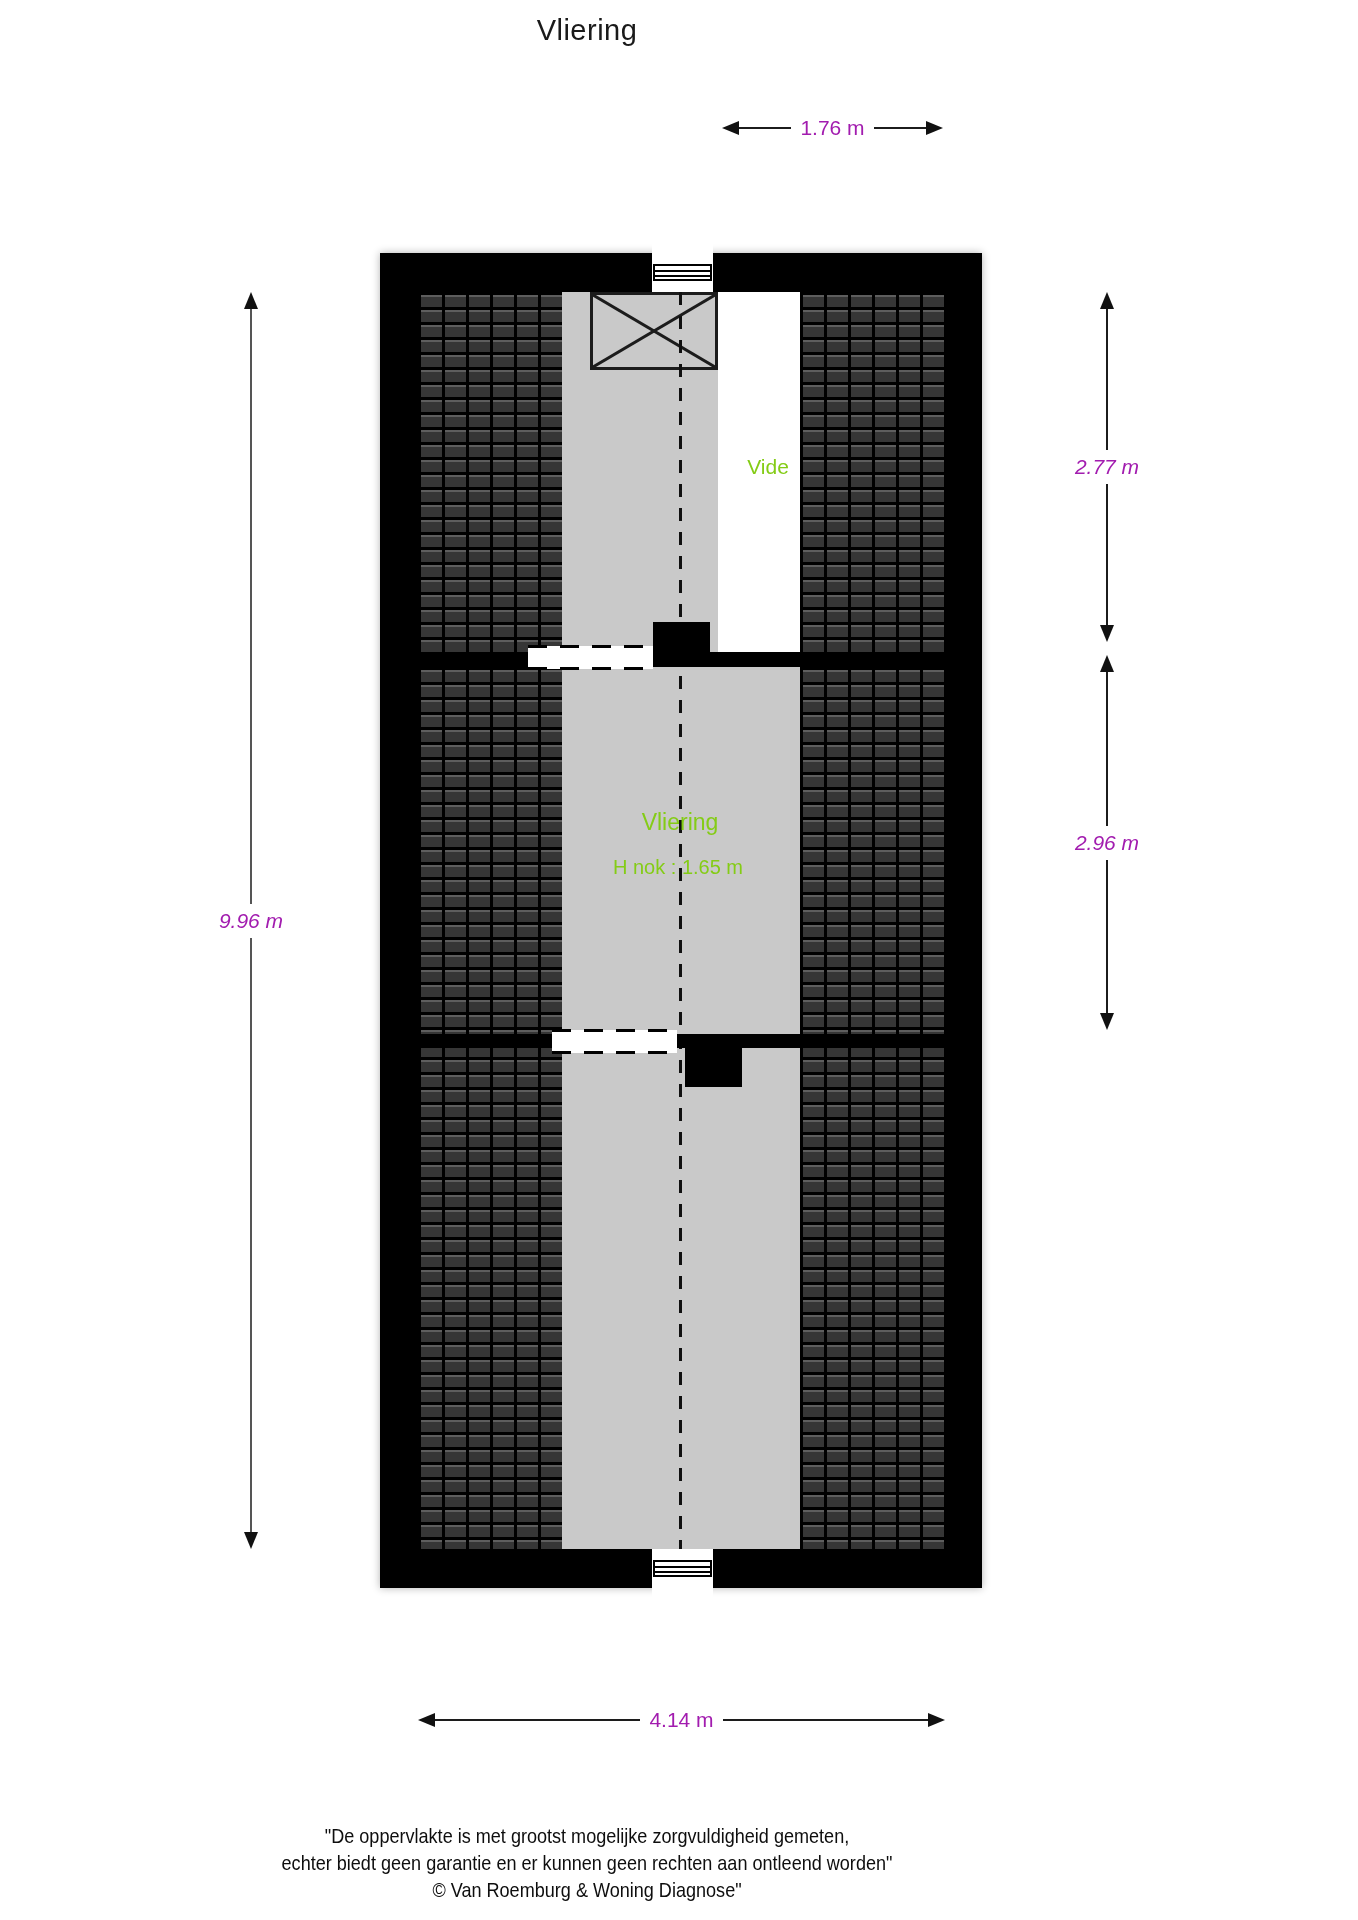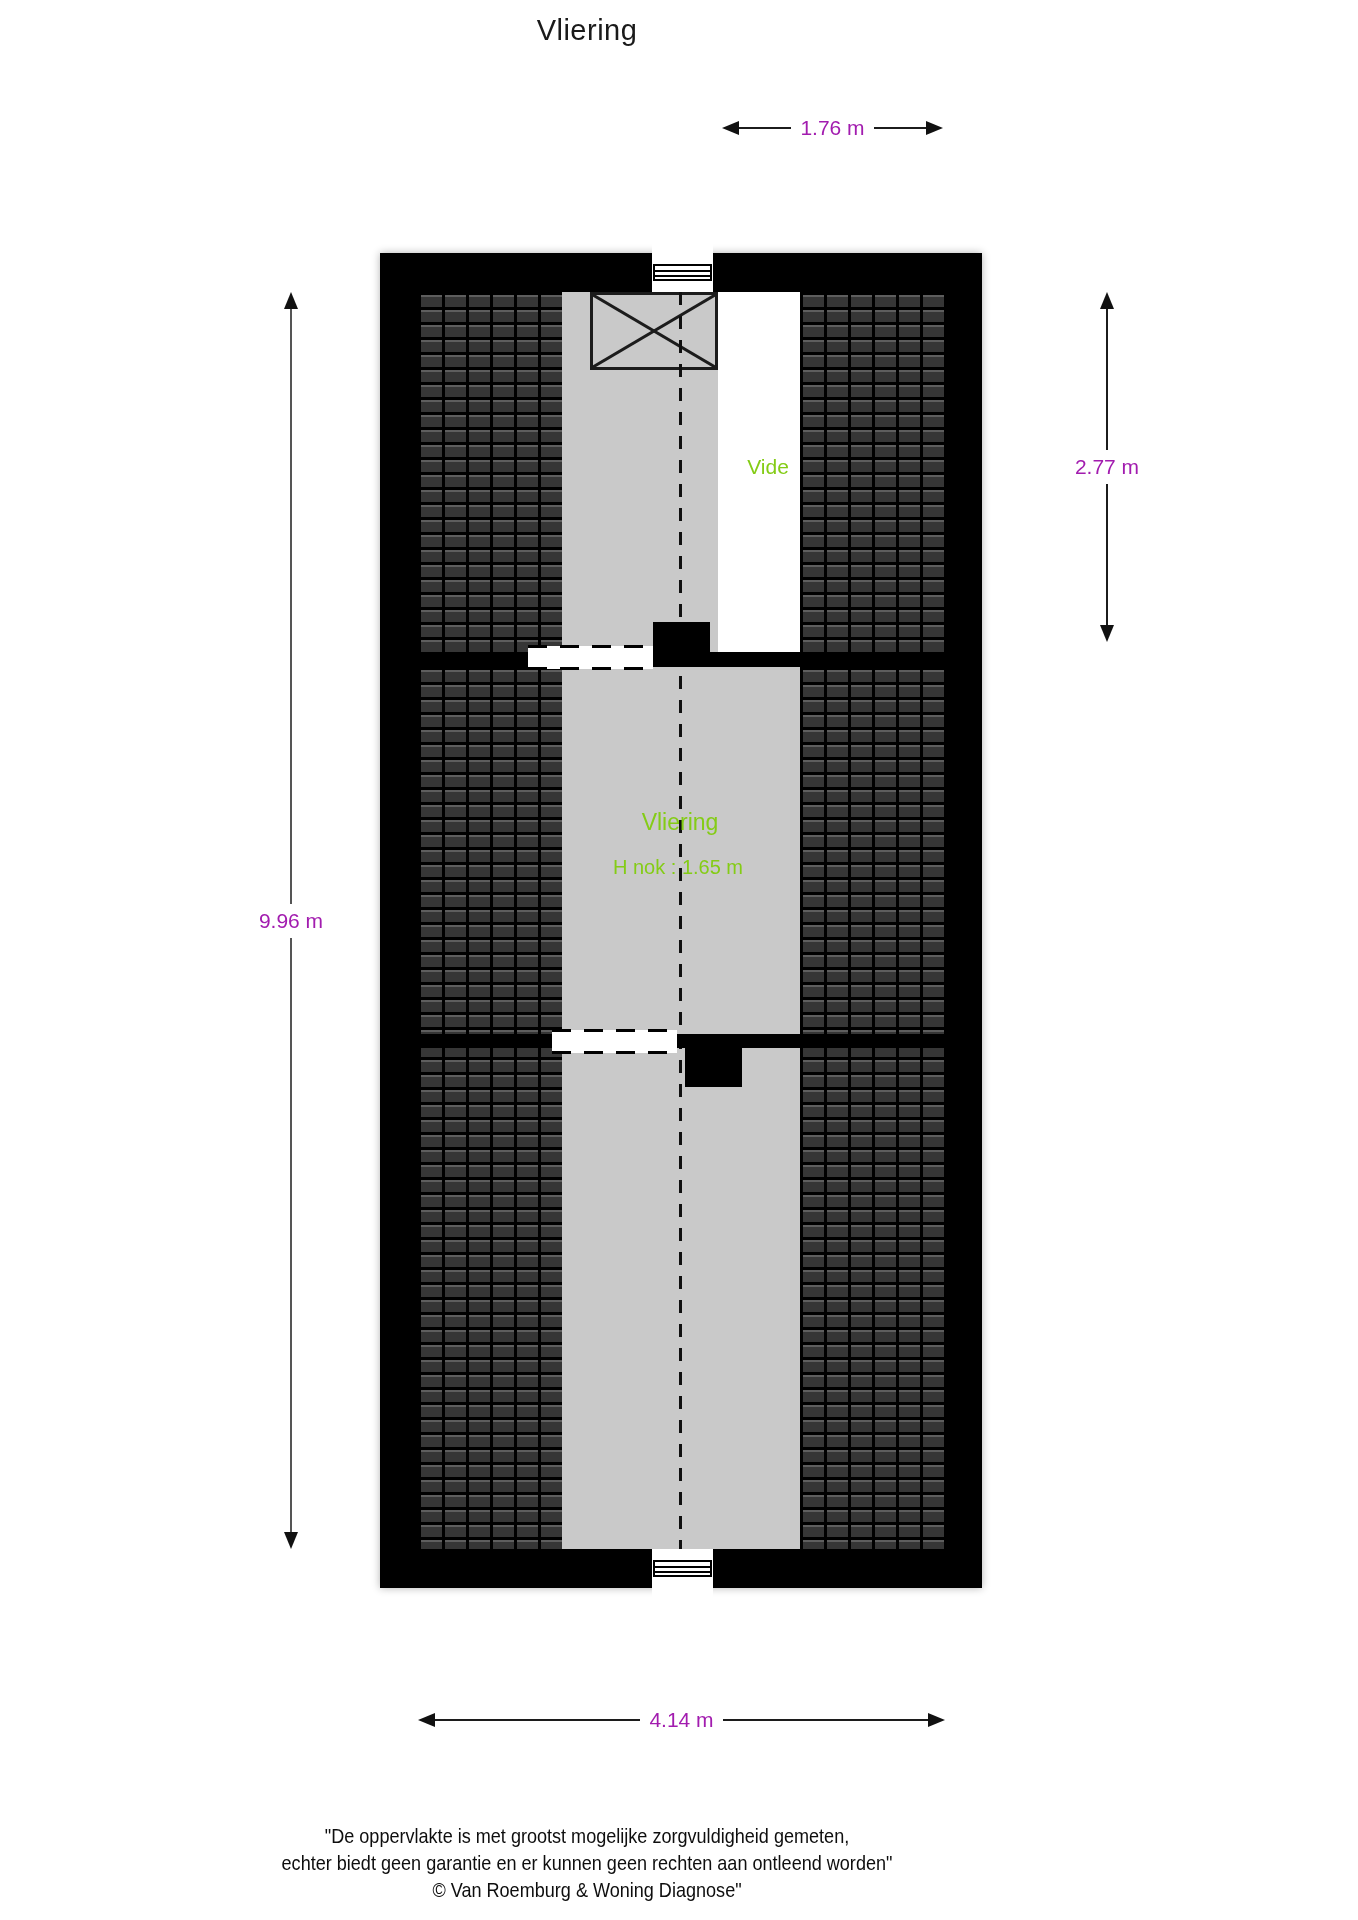--- a/index.html
+++ b/index.html
@@ -11,21 +11,21 @@
 
   
   .dim{position:absolute;display:flex;}
   .dim-h{flex-direction:row;align-items:center;height:32px;}
   .dim-v{flex-direction:column;align-items:center;width:80px;}
   .hline{flex:1;height:2px;background:#1c1c1c;}
   .vline{flex:1;width:2px;background:#1c1c1c;}
   .dim-left .vline{background:#555;}
   .dlabel{font-size:21px;color:#a21caf;white-space:nowrap;}
   .dim-h .dlabel{padding:0 9px;}
-  .dim-v .dlabel{padding:5px 0;}
+  .dim-v .dlabel{padding:5px 0;font-style:italic;}
   .ah{width:0;height:0;flex:0 0 auto;}
   .ah-left{border-top:7px solid transparent;border-bottom:7px solid transparent;border-right:17px solid #111;}
   .ah-right{border-top:7px solid transparent;border-bottom:7px solid transparent;border-left:17px solid #111;}
   .ah-up{border-left:7px solid transparent;border-right:7px solid transparent;border-bottom:17px solid #111;}
   .ah-down{border-left:7px solid transparent;border-right:7px solid transparent;border-top:17px solid #111;}
 
   
   .plan{position:absolute;left:380px;top:253px;width:602px;height:1335px;
         background:var(--wall,#000);box-shadow:0 0 8px rgba(0,0,0,.30);}
   .plan > div{position:absolute;}
@@ -91,36 +91,43 @@
   <div class="title">Vliering</div>
 
   <div class="dim dim-h" style="left:722px;top:112px;width:221px;">
     <span class="ah ah-left"></span>
     <span class="hline"></span>
     <span class="dlabel">1.76 m</span>
     <span class="hline"></span>
     <span class="ah ah-right"></span>
   </div>
 
-  <div class="dim dim-v dim-left" style="left:211px;top:292px;height:1257px;margin-left:40px;">
+  <div class="dim dim-v dim-left" style="left:211px;top:292px;height:1257px;">
     <span class="ah ah-up"></span>
     <span class="vline"></span>
     <span class="dlabel">9.96 m</span>
     <span class="vline"></span>
     <span class="ah ah-down"></span>
   </div>
 
   <div class="dim dim-v" style="left:1067px;top:292px;height:350px;">
     <span class="ah ah-up"></span>
     <span class="vline"></span>
     <span class="dlabel">2.77 m</span>
     <span class="vline"></span>
     <span class="ah ah-down"></span>
   </div>
 
+  <div class="dim dim-v" style="left:1067px;top:655px;height:375px;">
+    <span class="ah ah-up"></span>
+    <span class="vline"></span>
+    <span class="dlabel">2.96 m</span>
+    <span class="vline"></span>
+    <span class="ah ah-down"></span>
+  </div>
 
 
   <div class="dim dim-h" style="left:418px;top:1704px;width:527px;">
     <span class="ah ah-left"></span>
     <span class="hline"></span>
     <span class="dlabel">4.14 m</span>
     <span class="hline"></span>
     <span class="ah ah-right"></span>
   </div>
 

